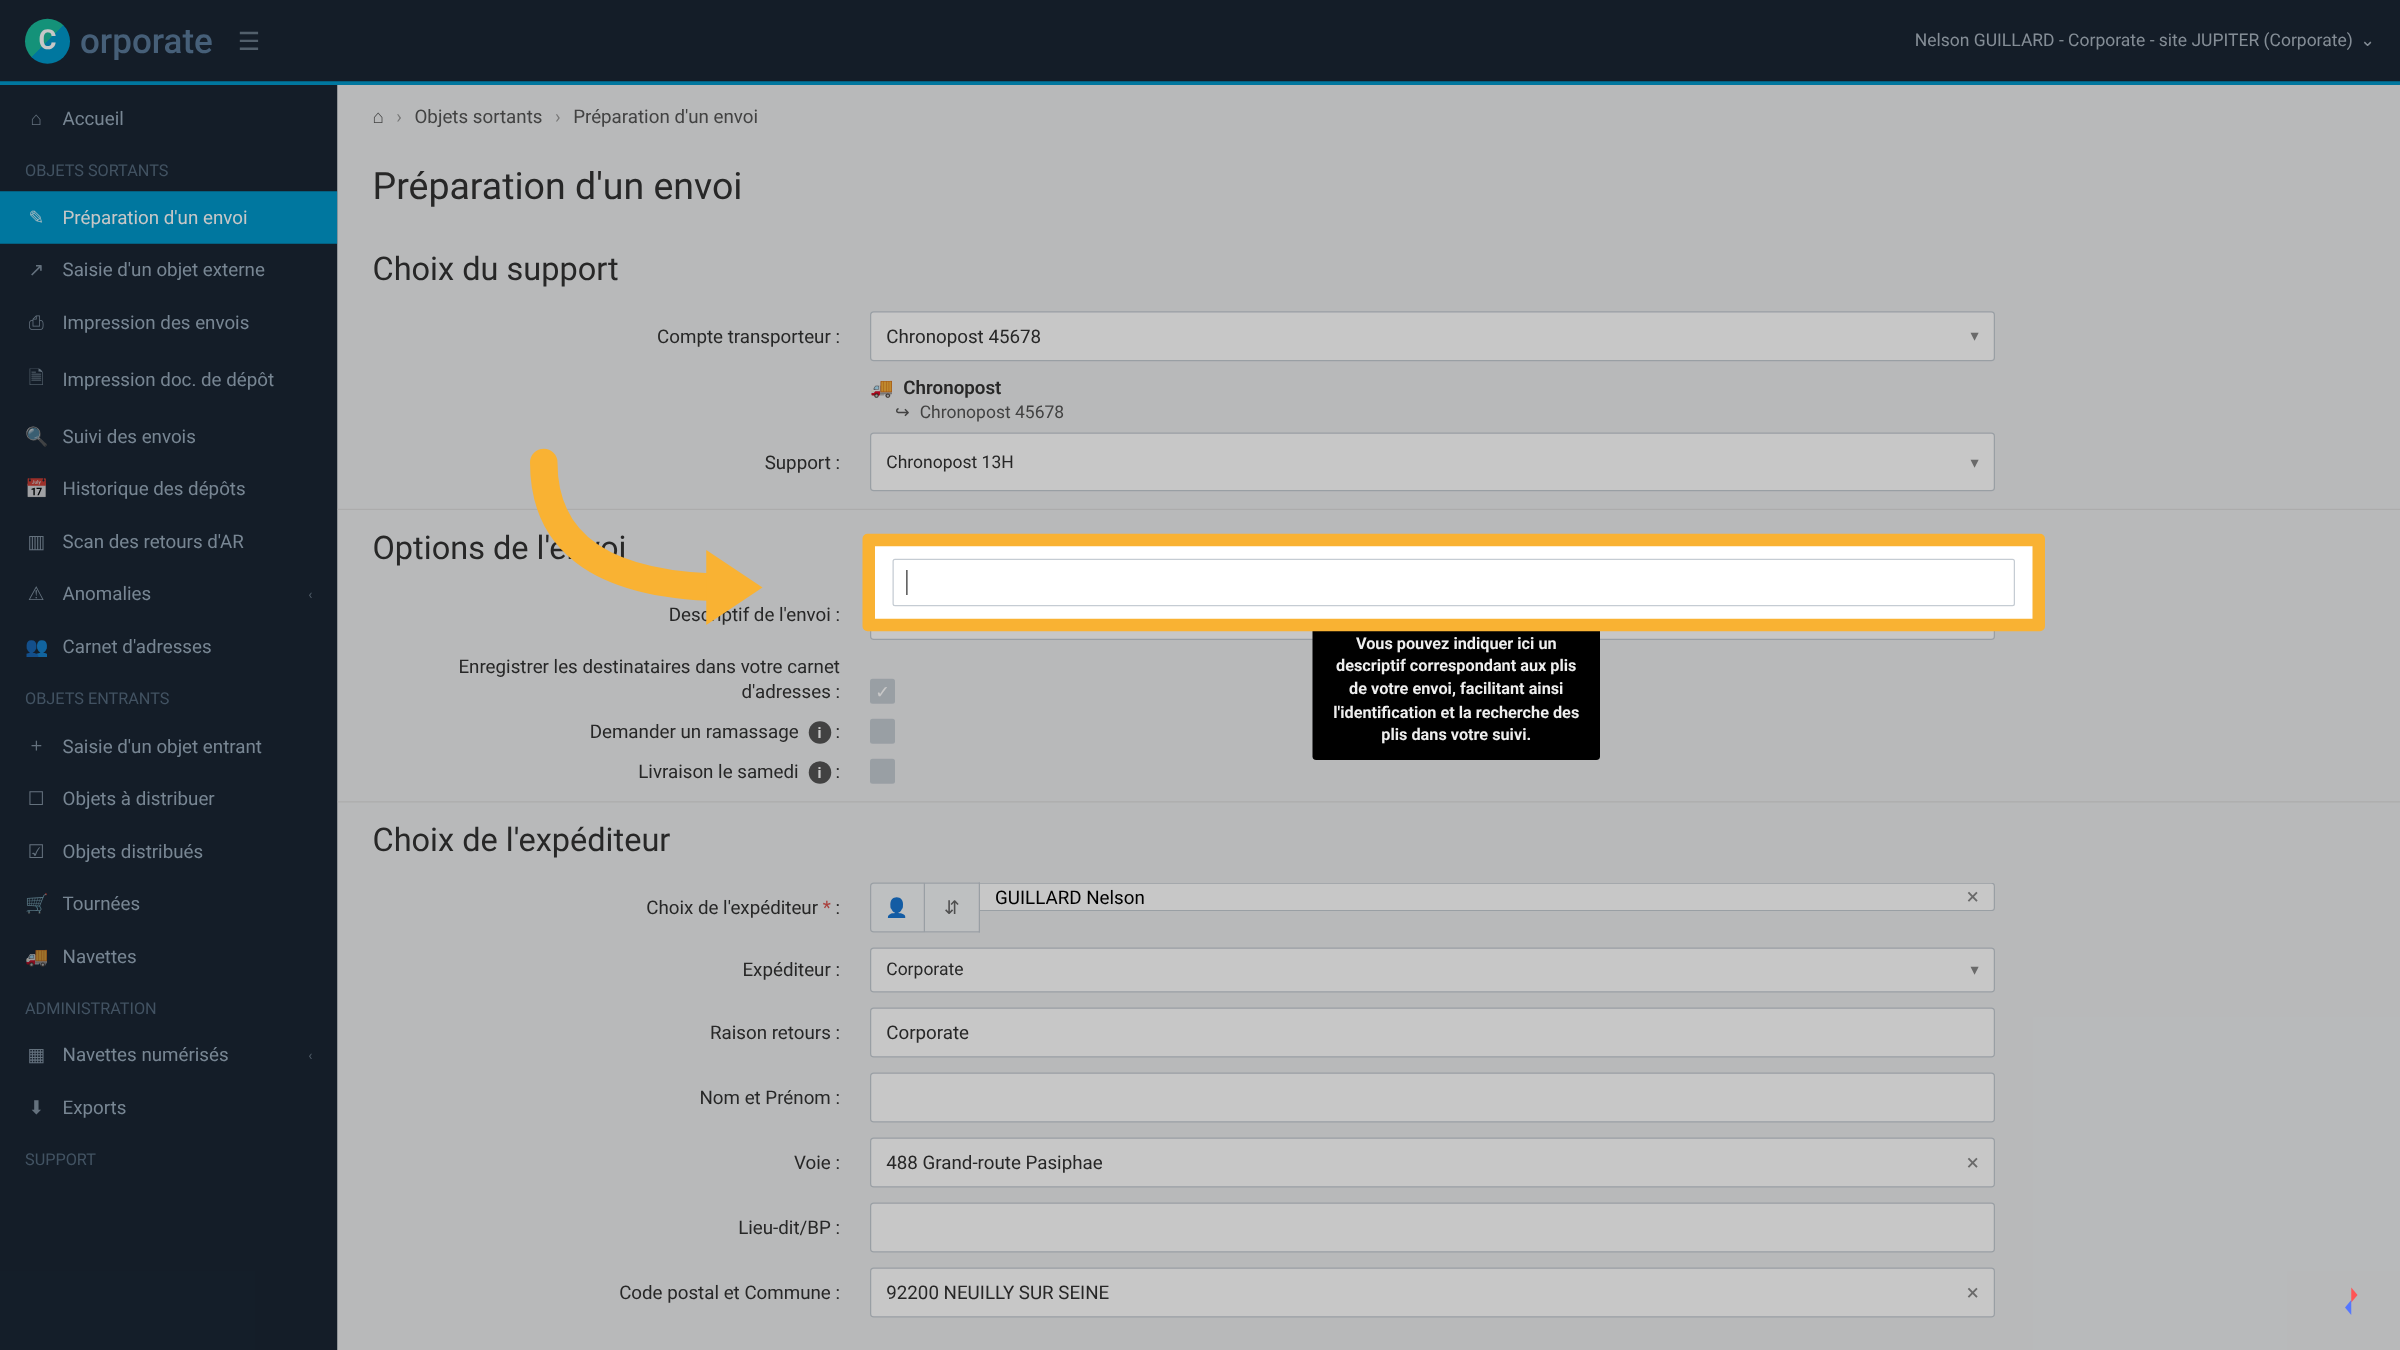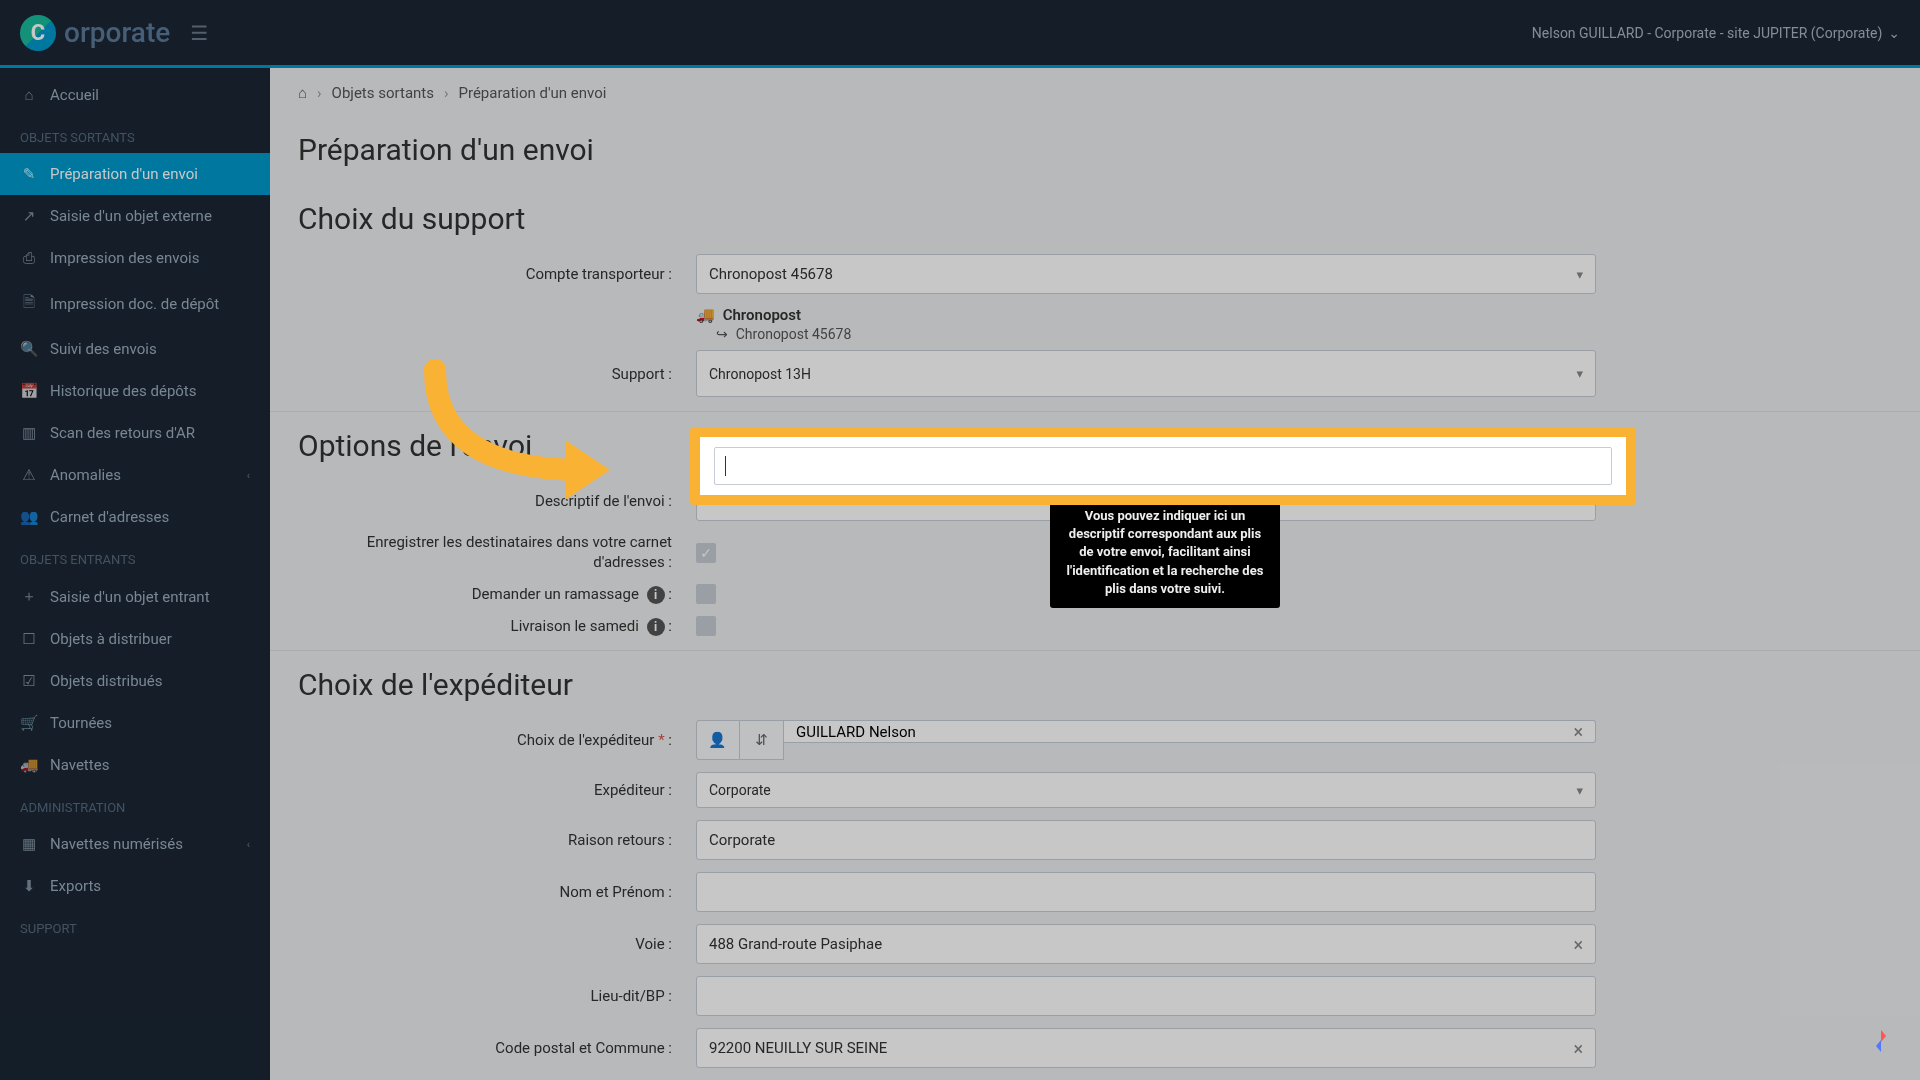--- a/index.html
+++ b/index.html
@@ -21,21 +21,21 @@
 .nav-icon { width: 18px; text-align: center; font-size: 15px; opacity: 0.8; }
 .nav-chevron { margin-left: auto; font-size: 11px; opacity: 0.6; }
 
 .main { flex: 1; background: #eceeef; overflow-y: auto; }
 .breadcrumb { padding: 16px 28px; font-size: 15px; color: #555; display: flex; align-items: center; gap: 10px; }
 .breadcrumb a { color: #555; text-decoration: none; }
 .breadcrumb .sep { color: #999; }
 
 .page-title { padding: 0 28px 18px; font-size: 30px; font-weight: 400; color: #333; margin-top: 14px; }
 
-.section-title { padding: 16px 28px 12px; font-size: 30px; font-weight: 400; color: #333; border-top: 1px solid #ddd; margin-top: 8px; }
+.section-title { padding: 16px 28px 12px; font-size: 26px; font-weight: 400; color: #333; border-top: 1px solid #ddd; margin-top: 8px; }
 .section-title.first { border-top: none; margin-top: 0; }
 
 .form-row { display: flex; align-items: center; padding: 6px 28px; }
 .form-label { width: 398px; text-align: right; padding-right: 24px; font-size: 15px; color: #333; }
 .form-label .req { color: #d9534f; }
 .form-control-wrap { flex: 1; max-width: 900px; position: relative; }
 .form-control { width: 100%; height: 40px; border: 1px solid #c5ccd3; border-radius: 3px; padding: 0 12px; font-size: 15px; background: #fff; color: #333; }
 .form-control.select { display: flex; align-items: center; justify-content: space-between; cursor: pointer; }
 .form-control.select::after { content: "▾"; color: #888; font-size: 13px; }
 
@@ -203,21 +203,21 @@
         </div>
     </div>
 
     <h2 class="section-title">Options de l'envoi</h2>
 
     <div class="form-row">
       <div class="form-label">Descriptif de l'envoi :</div>
       <div class="form-control-wrap"><input class="form-control" style=""></div>
     </div>
 
-    <div class="form-row" style="align-items:center;">
+    <div class="form-row" style="align-items:flex-end;">
       <div class="form-label" style="line-height:1.3;">Enregistrer les destinataires dans votre carnet d'adresses :</div>
       <div class="form-control-wrap">
           <div class="checkbox checked"></div>
         </div>
     </div>
 
     <div class="form-row">
       <div class="form-label"><span>Demander un ramassage</span> <span class="info-icon">i</span> :</div>
       <div class="form-control-wrap">
           <div class="checkbox"></div>

